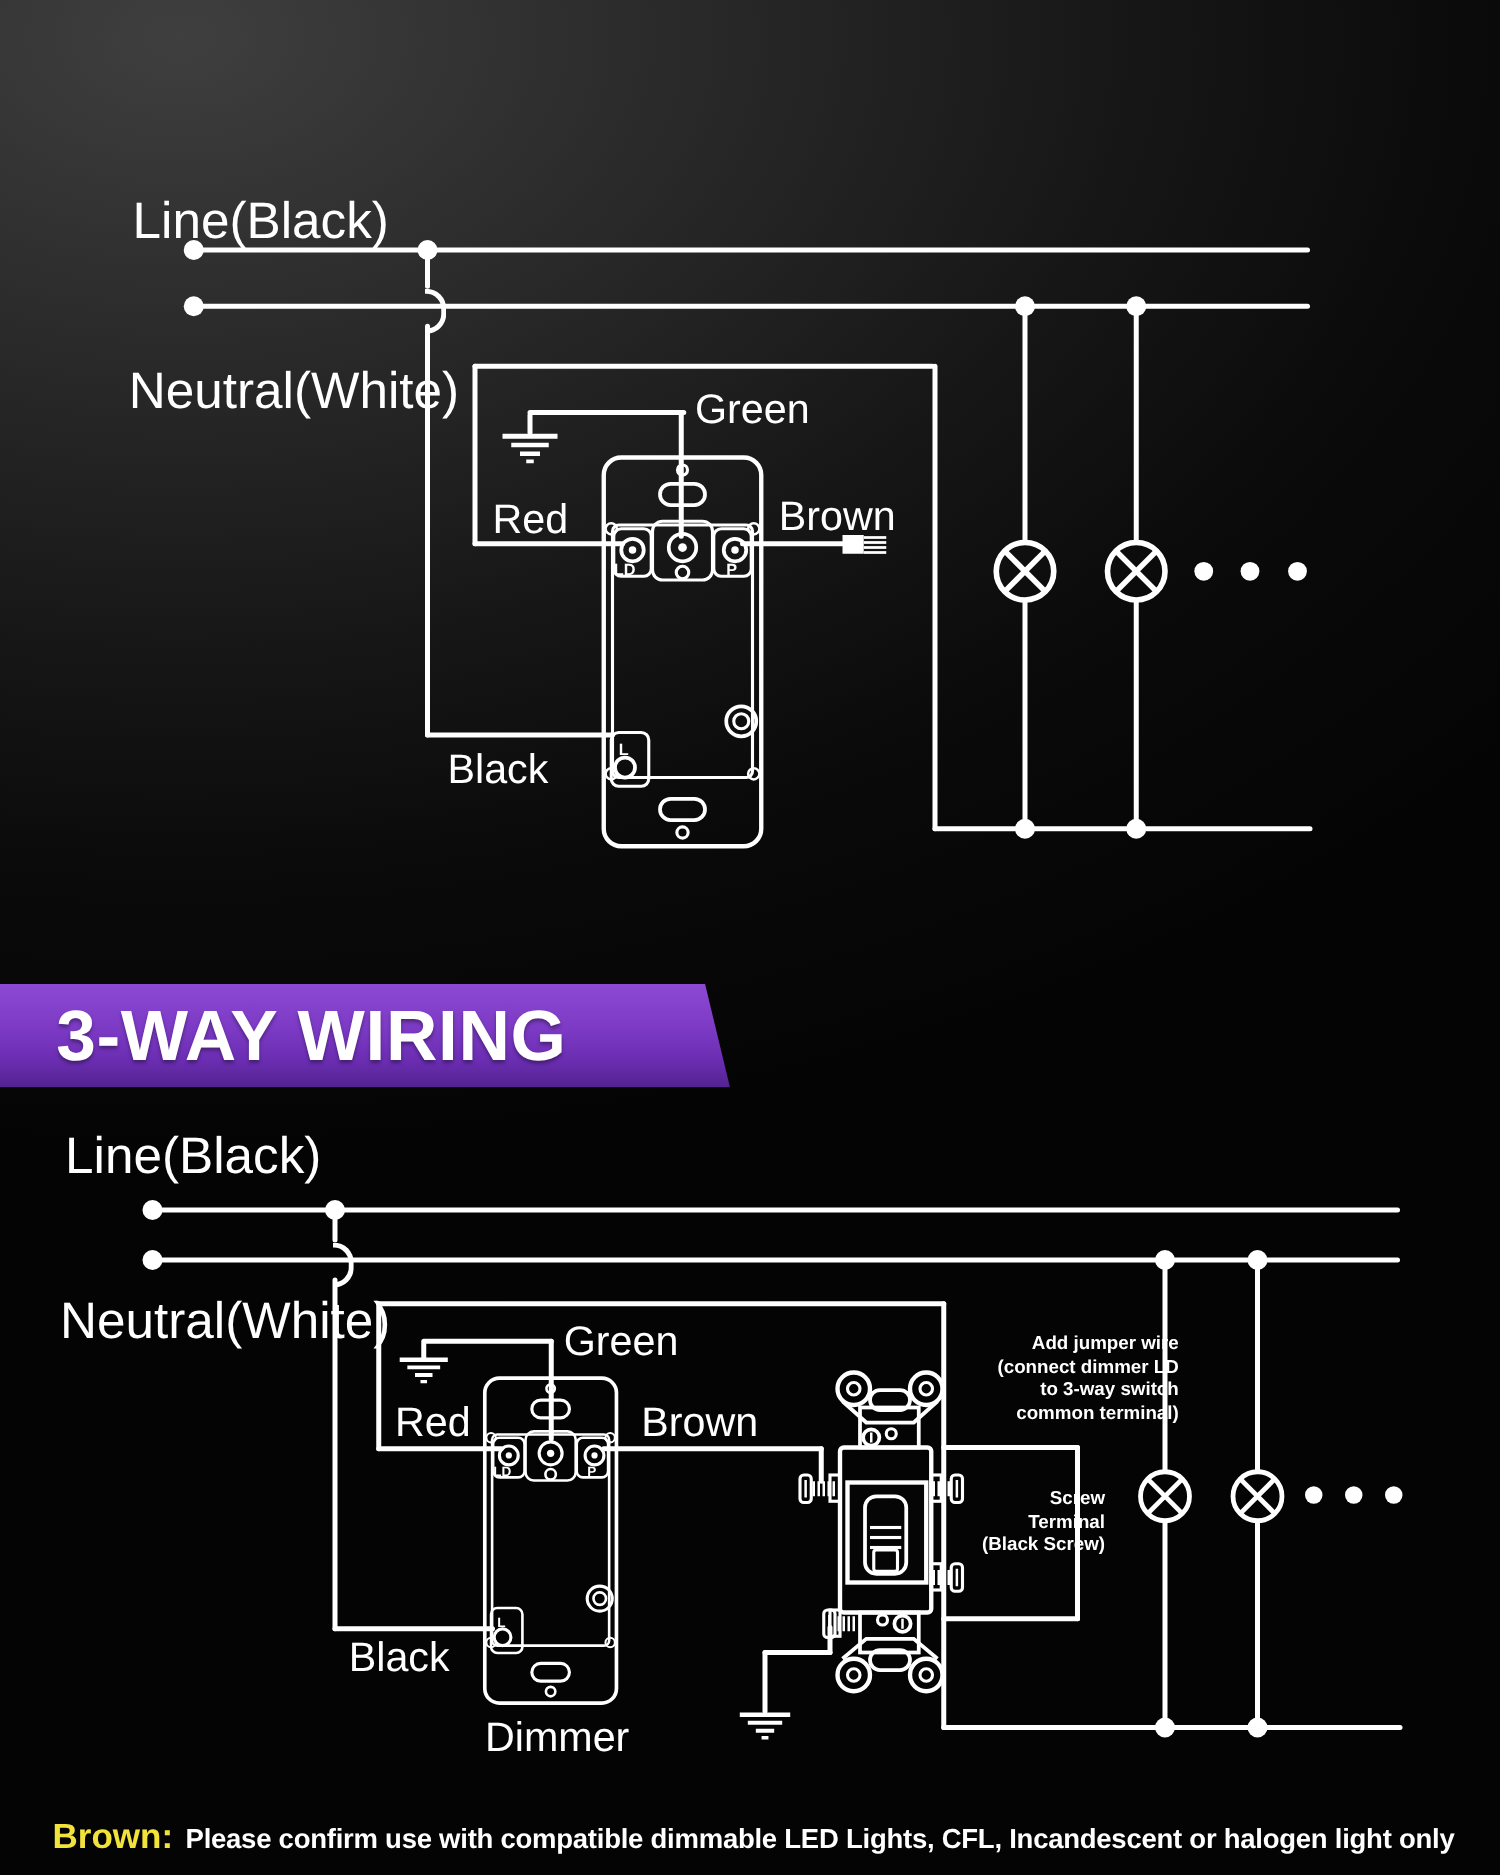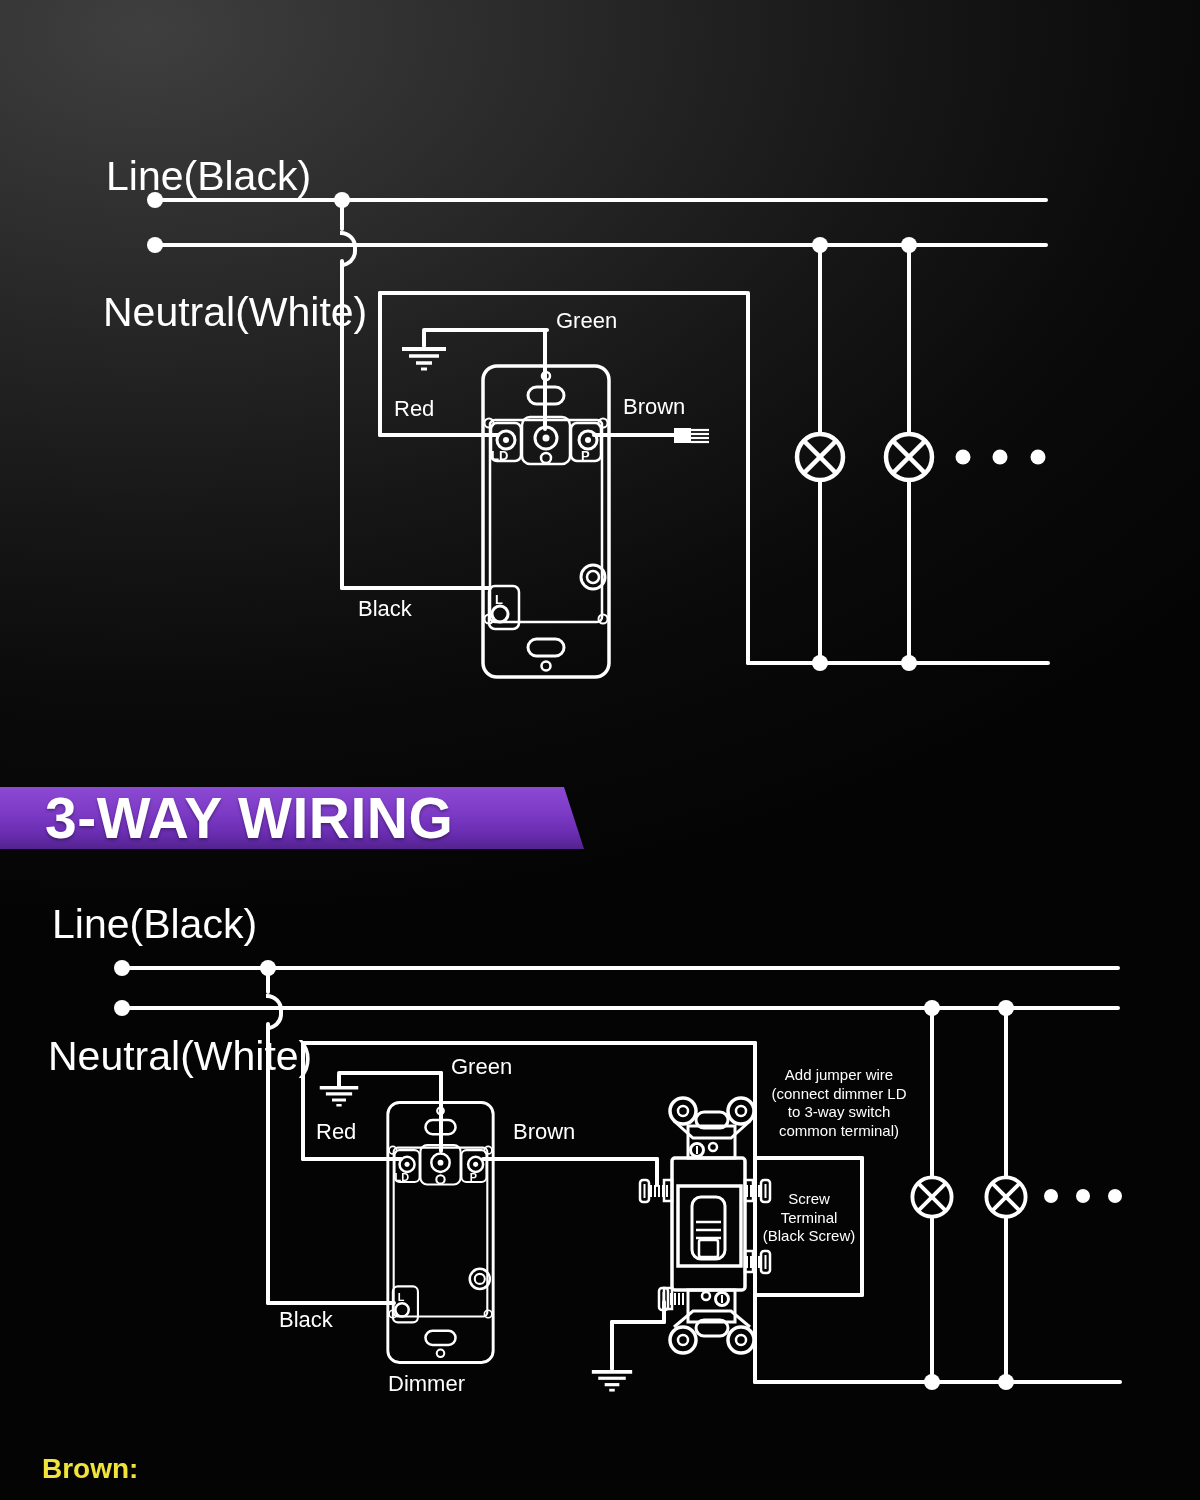--- a/index.html
+++ b/index.html
@@ -22,38 +22,38 @@
     position:absolute;top:0;bottom:0;display:flex;align-items:center;
     color:#fff;font-weight:bold;font-size:57px;letter-spacing:.5px;white-space:nowrap;
     text-shadow:0 2px 3px rgba(0,0,0,.35);
   }
   .wire{position:absolute;background:#fff;border-radius:2px;}
   .dot{position:absolute;background:#fff;border-radius:50%;transform:translate(-50%,-50%);}
   .hop{
     position:absolute;width:13px;height:28px;background:transparent;
     border:4px solid #fff;border-left:none;border-radius:0 16px 16px 0;
   }
-  .lbl{position:absolute;color:#fff;font-size:22px;white-space:nowrap;}
+  .lbl{position:absolute;color:#fff;font-size:33px;white-space:nowrap;}
   .lbl.big{font-size:41px;}
-  .anno{position:absolute;color:#fff;font-weight:normal;font-size:15px;line-height:18.5px;text-align:center;}
+  .anno{position:absolute;color:#fff;font-weight:bold;font-size:15px;line-height:18.5px;text-align:right;padding-left:23px;}
   .dev{position:absolute;}
   #note-bar{
     position:absolute;left:42px;top:1453px;display:flex;align-items:baseline;gap:10px;white-space:nowrap;
   }
   #note-prefix{color:#f2e33b;font-weight:bold;font-size:28px;}
   #note-text{color:#fff;font-weight:bold;font-size:22px;letter-spacing:-0.2px;}
   svg{position:absolute;overflow:visible;}
   svg text{font-family:"Liberation Sans","DejaVu Sans",sans-serif;}
 </style>
 </head>
 <body>
 
 <div id="canvas">
 
-  <div class="banner" style="top:787px;width:584px;height:62px;clip-path:polygon(0 0,564px 0,584px 100%,0 100%);">
+  <div class="banner" style="top:787px;width:584px;height:83px;clip-path:polygon(0 0,564px 0,584px 100%,0 100%);">
     <span class="banner-text" style="left:45px;">3-WAY WIRING</span>
   </div>
 
   <div id="wire-layer">
       <div class="wire" style="left: 155px; top: 198px; width: 893px; height: 4px;"></div>
       <div class="wire" style="left: 155px; top: 243px; width: 893px; height: 4px;"></div>
       <div class="wire" style="left: 340px; top: 198px; width: 4px; height: 33px;"></div>
       <div class="wire" style="left: 340px; top: 259px; width: 4px; height: 331px;"></div>
       <div class="wire" style="left: 340px; top: 586px; width: 152px; height: 4px;"></div>
       <div class="wire" style="left: 378px; top: 291px; width: 4px; height: 146px;"></div>
@@ -294,15 +294,16 @@
   </div>
 
   <div class="anno" style="left:757px;top:1190px;width:104px;">
     <span style="display:block">Screw</span>
     <span style="display:block">Terminal</span>
     <span style="display:block">(Black Screw)</span>
   </div>
 
   <div id="note-bar">
     <span id="note-prefix">Brown:</span>
+    <span id="note-text">Please confirm use with compatible dimmable LED Lights, CFL, Incandescent or halogen light only</span>
   </div>
 
 </div>
 
 </body></html>

